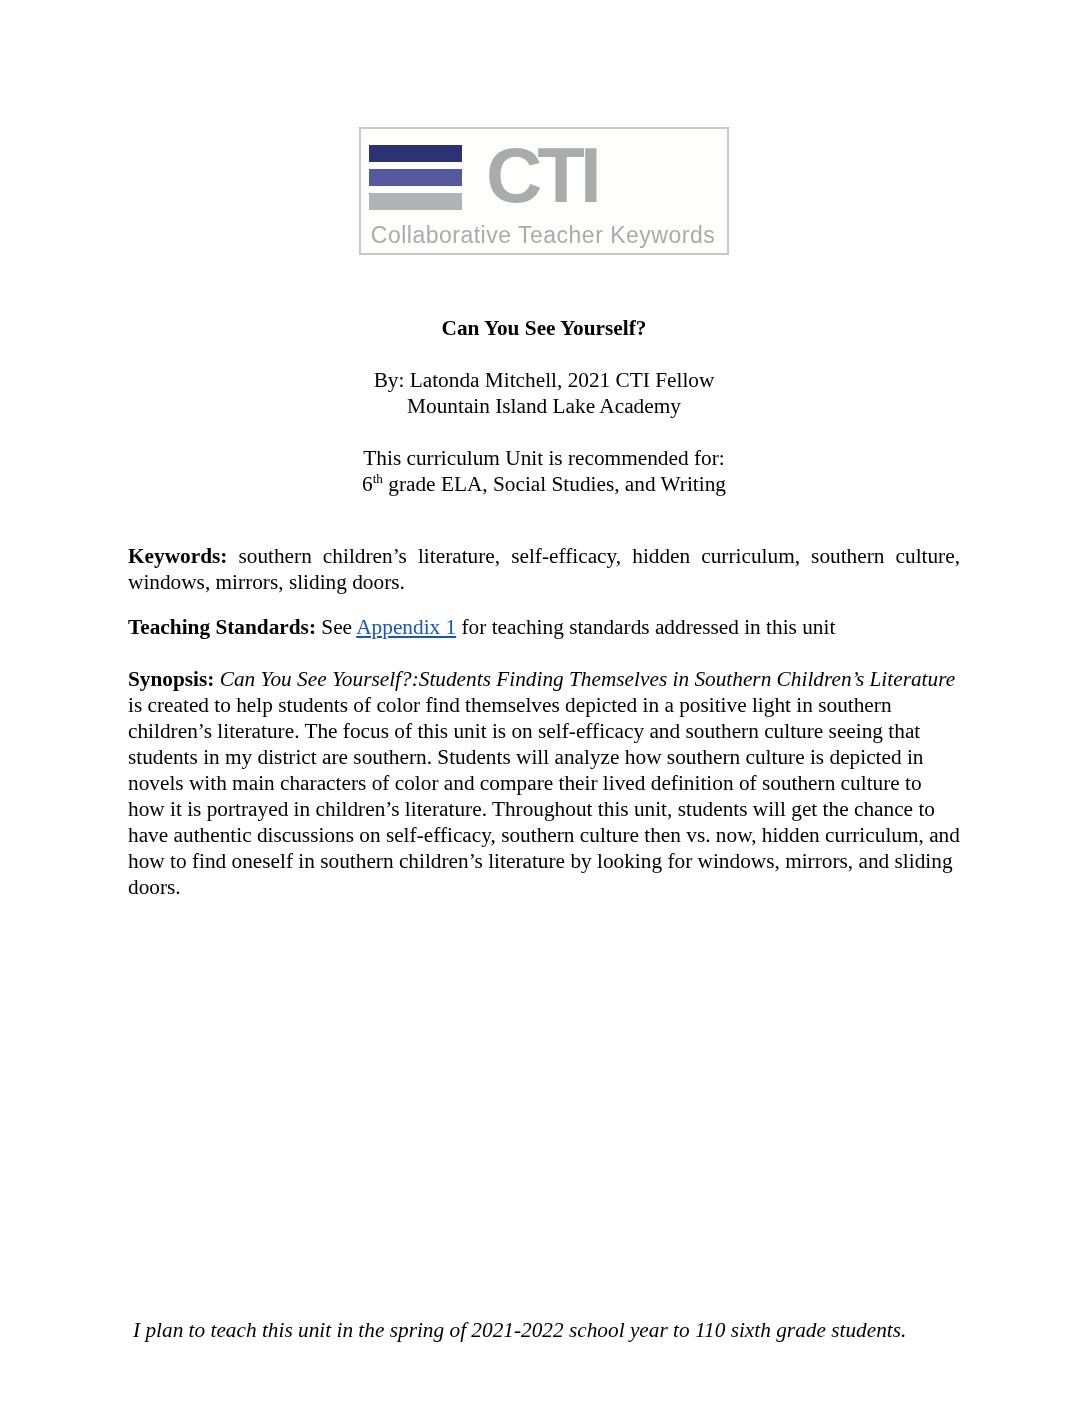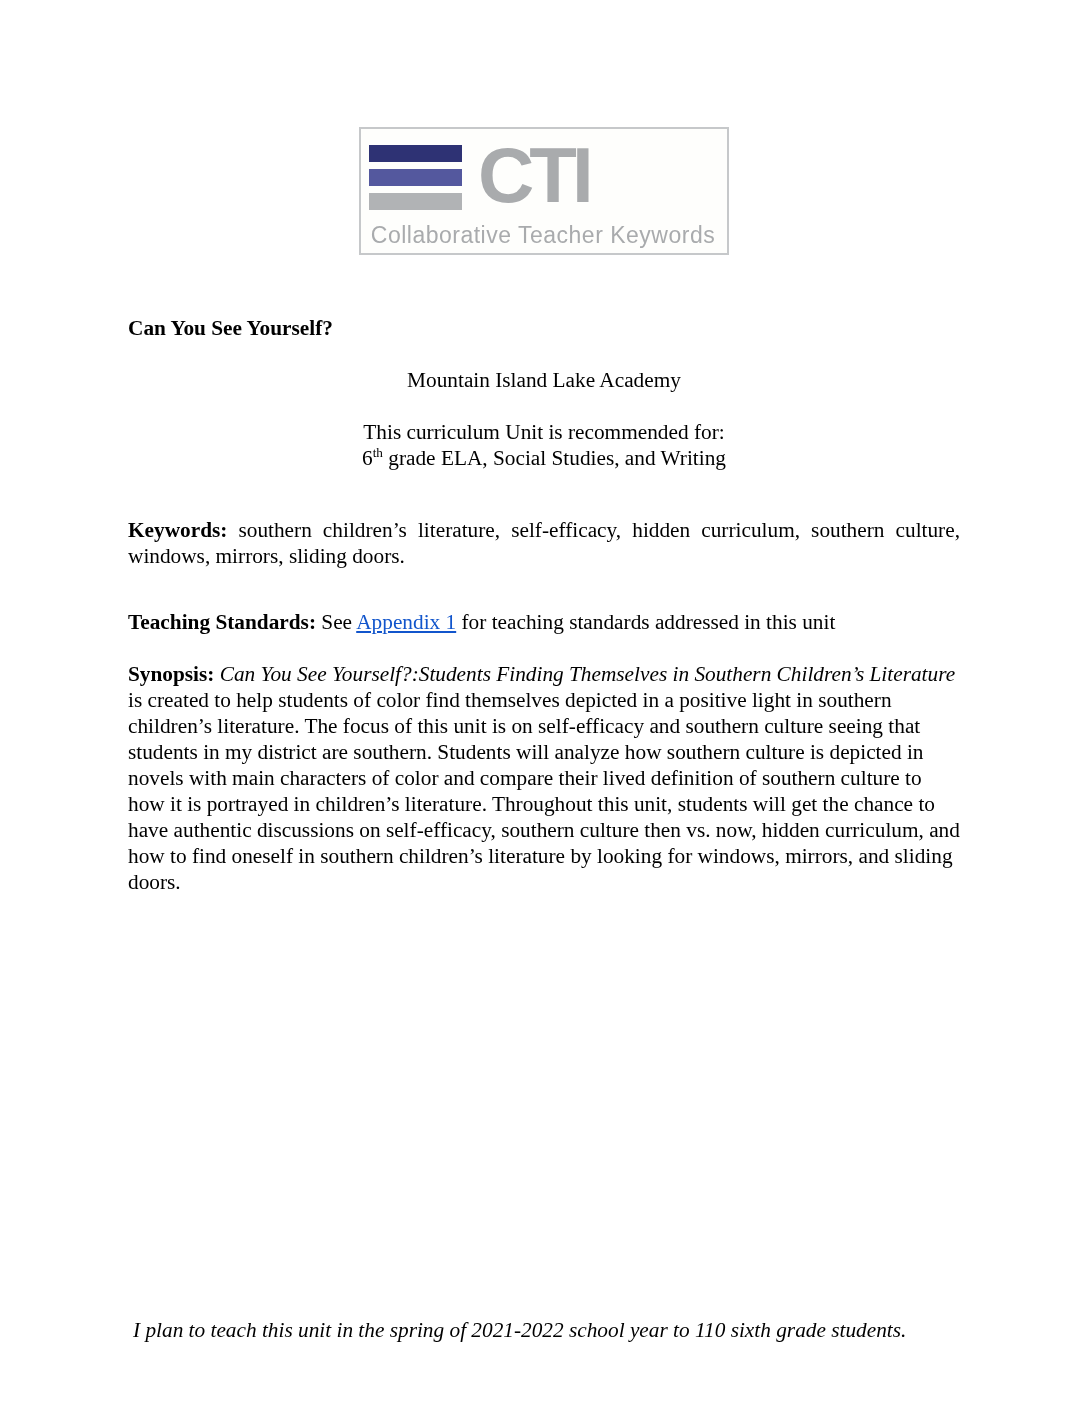--- a/index.html
+++ b/index.html
@@ -49,21 +49,21 @@
   .logo-bars .bar { height: 17px; width: 100%; }
   .bar-top    { background: var(--bar-top, #2e3274); }
   .bar-middle { background: var(--bar-middle, #54589e); }
   .bar-bottom { background: var(--bar-bottom, #b1b3b5); }
   .logo-cti {
     font-size: 78px;
     font-weight: bold;
     letter-spacing: -5px;
     line-height: 72px;
     color: var(--logo-text, #a9abad);
-    margin-left: 16px;
+    margin-left: 24px;
     flex: none;
   }
   .logo-name {
     margin-left: 10px;
     margin-top: 2px;
     font-size: 24px;
     line-height: 24px;
     font-weight: bold;
     color: var(--logo-text, #a9abad);
     letter-spacing: 0;
@@ -73,30 +73,30 @@
     line-height: 24px;
     letter-spacing: 0.5px;
     color: var(--logo-text, #a9abad);
     text-align: center;
     white-space: nowrap;
   }
 
   
   .doc-title {
     margin-top: 60px;
-    text-align: left;
+    text-align: center;
     font-weight: bold;
   }
   .byline { margin-top: 26px; text-align: center; }
   .recommendation { margin-top: 26px; text-align: center; }
   sup.ordinal { font-size: 0.62em; vertical-align: super; line-height: 0; }
 
   
   .keywords   { margin-top: 46px; text-align: justify; }
-  .standards  { margin-top: 40px; }
+  .standards  { margin-top: 19px; }
   .synopsis   { margin-top: 26px; }
   strong { font-weight: bold; }
   em { font-style: italic; }
   a.doc-link {
     color: var(--link-color, #1155cc);
     text-decoration: underline;
     cursor: pointer;
   }
 
   
@@ -123,20 +123,21 @@
       <div class="logo-cti">CTI</div>
     </div>
     <div class="logo-tagline">Collaborative Teacher Keywords</div>
   </div>
 
   <div class="doc-title">
     <div>Can You See Yourself?</div>
   </div>
 
   <div class="byline">
+    <div>By: Latonda Mitchell, 2021 CTI Fellow</div>
     <div>Mountain Island Lake Academy</div>
   </div>
 
   <div class="recommendation">
     <div>This curriculum Unit is recommended for:</div>
     <div><span>6</span><sup class="ordinal">th</sup><span> grade ELA, Social Studies, and Writing</span></div>
   </div>
 
   <p class="keywords"><strong>Keywords:</strong> <span>southern children’s literature, self-efficacy, hidden curriculum, southern culture, windows, mirrors, sliding doors.</span></p>
 

